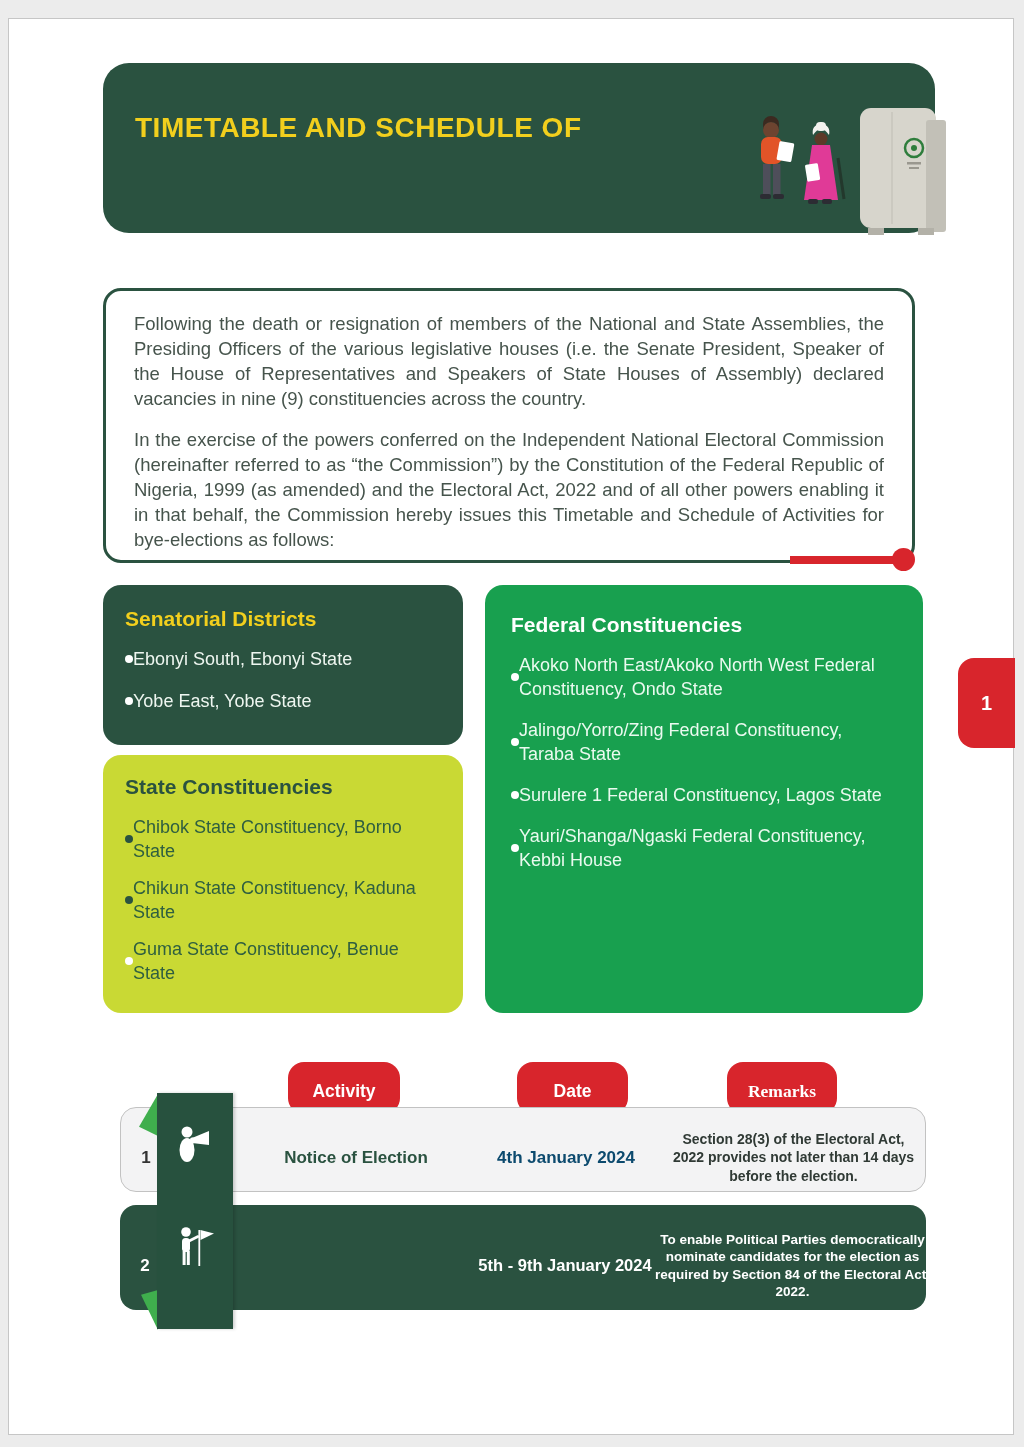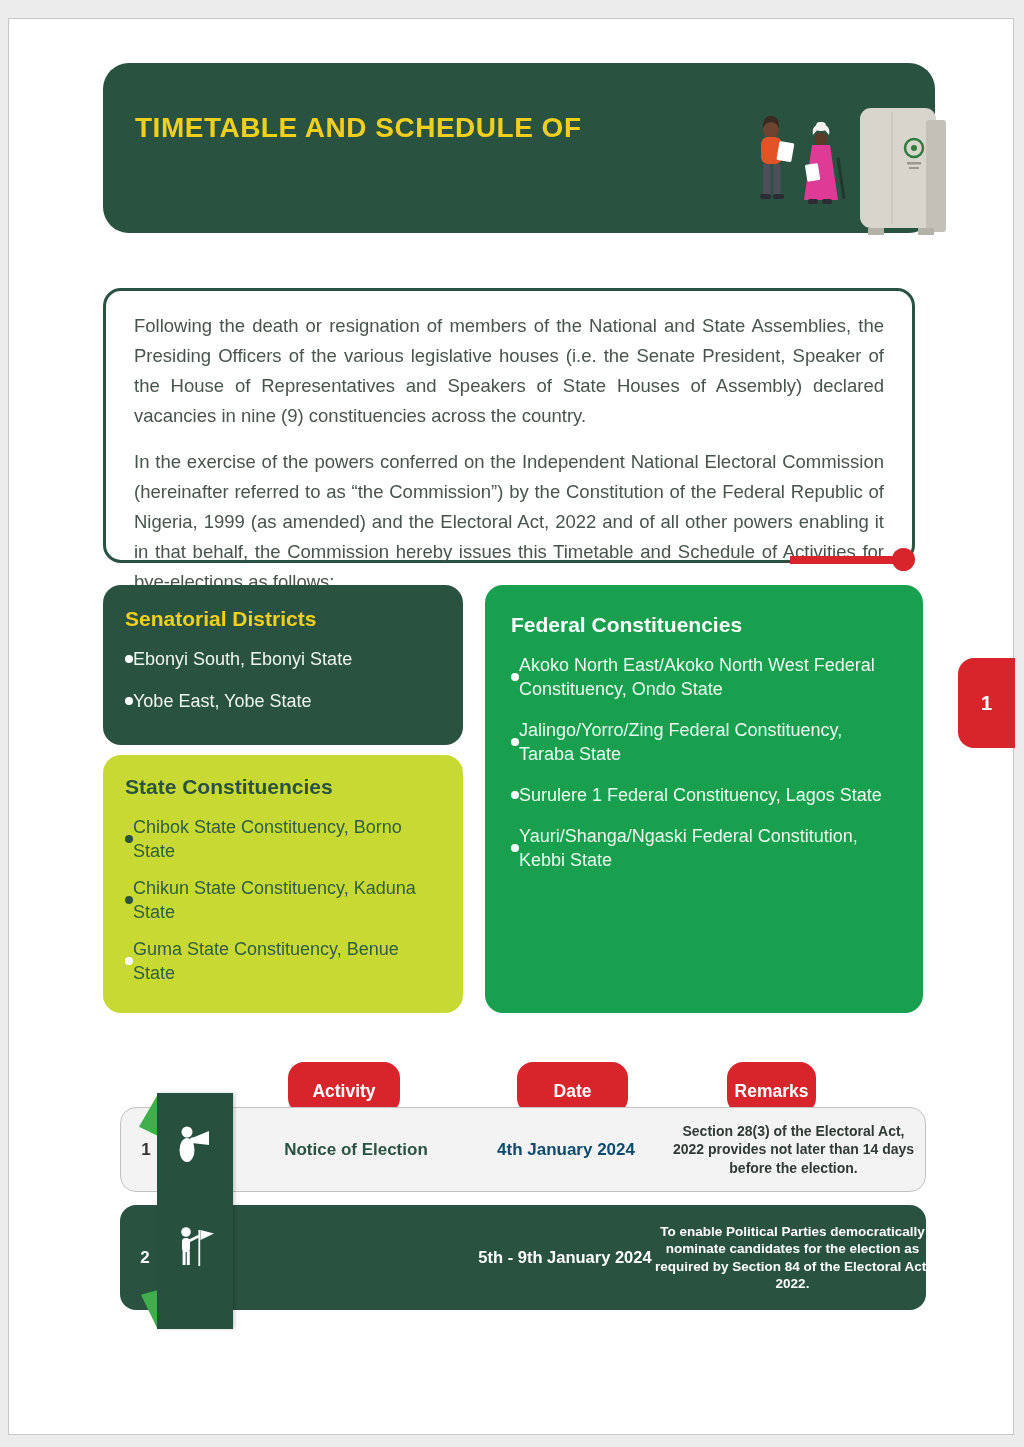--- a/index.html
+++ b/index.html
@@ -27,21 +27,21 @@
     color:#f2cf1d; font-size:28px; font-weight:800;
     line-height:55px; letter-spacing:0.5px;
   }
   .header-art { left:742px; top:92px; width:210px; height:150px; overflow:visible; }
 
   
   .intro-box {
     left:103px; top:288px; width:812px; height:275px;
     background:#ffffff; border:3px solid #2a5240; border-radius:18px;
     padding:20px 28px 0 28px;
-    color:#46544c; font-size:18.5px; line-height:30px; text-align:justify;
+    color:#46544c; font-size:18.5px; line-height:25px; text-align:justify;
   }
   .intro-box p + p { margin-top:16px; }
   .intro-accent-bar {
     left:790px; top:556px; width:106px; height:8px;
     background:#d8252c; z-index:3;
   }
   .intro-accent-dot {
     left:892px; top:548px; width:23px; height:23px;
     background:#d8252c; border-radius:50%; z-index:3;
   }
@@ -78,32 +78,32 @@
 
   
   .col-tab {
     top:1062px; height:52px; background:#d8252c; border-radius:16px;
     display:flex; align-items:flex-start; justify-content:center;
     padding-top:19px;
     color:#ffffff; font-size:17.5px; font-weight:700; z-index:1;
   }
   .tab-activity { left:288px; width:112px; }
   .tab-date     { left:517px; width:111px; }
-  .tab-remarks  { left:727px; width:89px; }
+  .tab-remarks  { left:727px; width:110px;font-family:Liberation Serif, serif; }
 
   .row { left:120px; width:806px; z-index:2; }
   .row-1 {
     top:1107px; height:85px;
     background:#f3f3f4; border:1px solid #c2c2c2; border-radius:16px;
   }
   .row-2 {
     top:1205px; height:105px;
     background:#2a5240; border-radius:16px;
   }
-  .cell { position:absolute; top:0; height:100%; display:flex; align-items:center; justify-content:center; text-align:center; }
+  .cell { position:absolute; top:8px; height:100%; display:flex; align-items:center; justify-content:center; text-align:center; }
   .cell-num      { left:8px;  width:34px; font-weight:700; font-size:17px; }
   .cell-activity { left:125px; width:220px; font-weight:700; }
   .cell-date     { left:345px; width:200px; font-weight:700; }
   .row-1 .cell-num      { color:#333333; }
   .row-1 .cell-activity { color:#2a5240; font-size:17px; left:135px; width:200px; }
   .row-1 .cell-date     { color:#0c4a6e; font-size:17px; }
   .row-1 .cell-remarks  { left:545px; width:255px; color:#303a35; font-weight:700; font-size:14px; line-height:18.5px; }
   .row-2 .cell-num      { color:#ffffff; }
   .row-2 .cell-activity { color:#ffffff; font-size:15.5px; line-height:20px; left:115px; width:220px; }
   .row-2 .cell-date     { color:#ffffff; font-size:16.5px; }
@@ -217,21 +217,21 @@
     <li>
         <span class="dot"></span>
         <span>Jalingo/Yorro/Zing Federal Constituency, Taraba State</span>
       </li>
     <li>
         <span class="dot"></span>
         <span>Surulere 1 Federal Constituency, Lagos State</span>
       </li>
     <li>
         <span class="dot"></span>
-        <span>Yauri/Shanga/Ngaski Federal Constitution, Kebbi State</span>
+        <span>Yauri/Shanga/Ngaski Federal Constituency, Kebbi House</span>
       </li>
   </ul>
 </div>
 
 <div class="abs page-tab">
   <span>1</span>
 </div>
 
 <div class="abs col-tab tab-activity">Activity</div>
 <div class="abs col-tab tab-date">Date</div>

